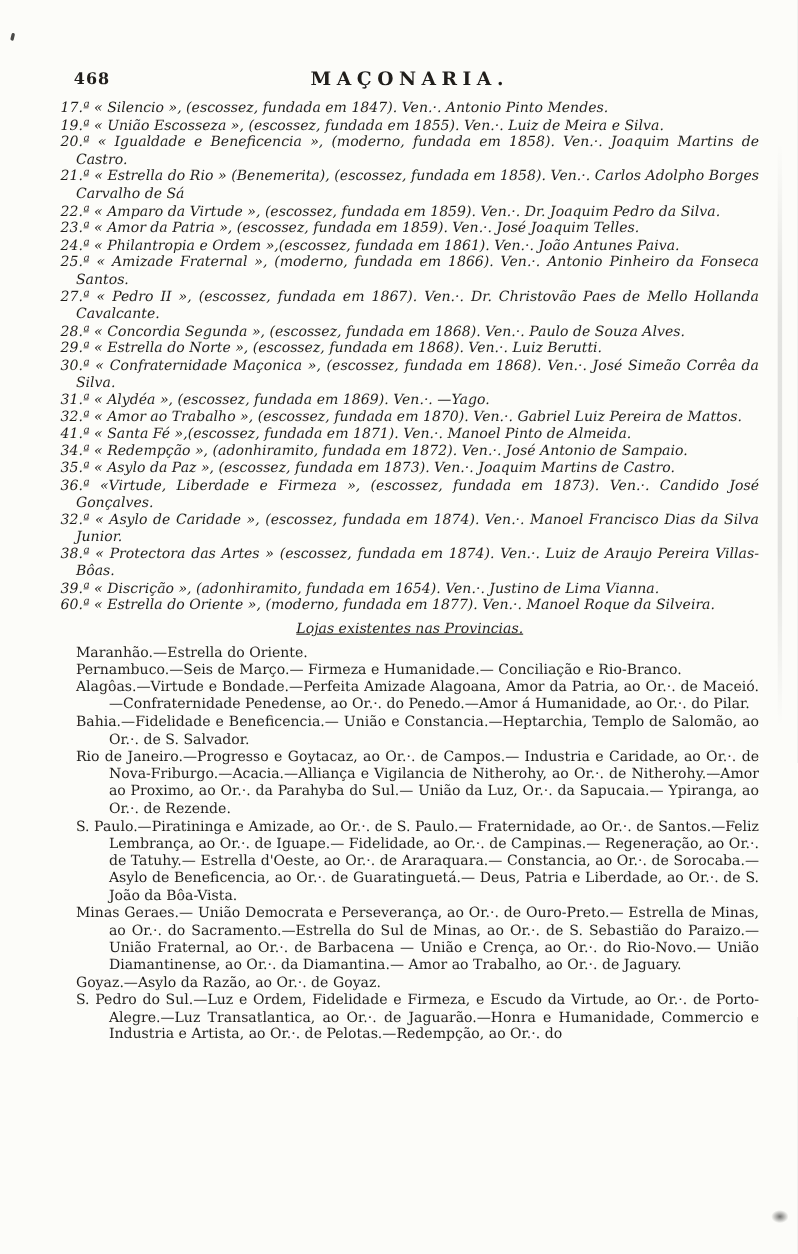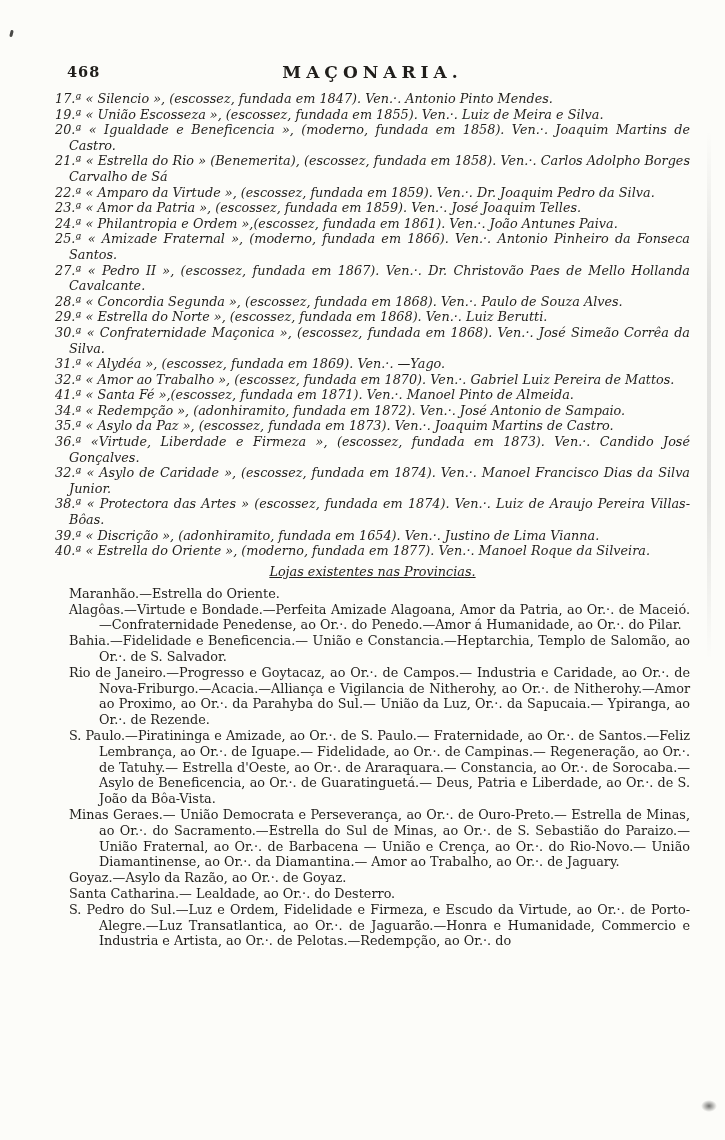--- a/index.html
+++ b/index.html
@@ -59,31 +59,31 @@
       <p class="lodge"><span class="num">30.ª</span> <span>« Confraternidade Maçonica », (escossez, fundada em 1868). Ven.·. José Simeão Corrêa da Silva.</span></p>
       <p class="lodge"><span class="num">31.ª</span> <span>« Alydéa », (escossez, fundada em 1869). Ven.·. —Yago.</span></p>
       <p class="lodge"><span class="num">32.ª</span> <span>« Amor ao Trabalho », (escossez, fundada em 1870). Ven.·. Gabriel Luiz Pereira de Mattos.</span></p>
       <p class="lodge"><span class="num">41.ª</span> <span>« Santa Fé »,(escossez, fundada em 1871). Ven.·. Manoel Pinto de Almeida.</span></p>
       <p class="lodge"><span class="num">34.ª</span> <span>« Redempção », (adonhiramito, fundada em 1872). Ven.·. José Antonio de Sampaio.</span></p>
       <p class="lodge"><span class="num">35.ª</span> <span>« Asylo da Paz », (escossez, fundada em 1873). Ven.·. Joaquim Martins de Castro.</span></p>
       <p class="lodge"><span class="num">36.ª</span> <span>«Virtude, Liberdade e Firmeza », (escossez, fundada em 1873). Ven.·. Candido José Gonçalves.</span></p>
       <p class="lodge"><span class="num">32.ª</span> <span>« Asylo de Caridade », (escossez, fundada em 1874). Ven.·. Manoel Francisco Dias da Silva Junior.</span></p>
       <p class="lodge"><span class="num">38.ª</span> <span>« Protectora das Artes » (escossez, fundada em 1874). Ven.·. Luiz de Araujo Pereira Villas-Bôas.</span></p>
       <p class="lodge"><span class="num">39.ª</span> <span>« Discrição », (adonhiramito, fundada em 1654). Ven.·. Justino de Lima Vianna.</span></p>
-      <p class="lodge"><span class="num">40.ª</span> <span>« Estrella do Oriente », (moderno, fundada em 1877). Ven.·. Manoel Roque da Silveira.</span></p>
+      <p class="lodge"><span class="num">60.ª</span> <span>« Estrella do Oriente », (moderno, fundada em 1877). Ven.·. Manoel Roque da Silveira.</span></p>
     </div>
 
   <div class="subtitle">Lojas existentes nas Provincias.</div>
 
   <div class="province-list" id="province-list">
       <p class="province">Maranhão.—Estrella do Oriente.</p>
+      <p class="province">Pernambuco.—Seis de Março.— Firmeza e Humanidade.— Conciliação e Rio-Branco.</p>
       <p class="province">Alagôas.—Virtude e Bondade.—Perfeita Amizade Alagoana, Amor da Patria, ao Or.·. de Maceió.—Confraternidade Penedense, ao Or.·. do Penedo.—Amor á Humanidade, ao Or.·. do Pilar.</p>
       <p class="province">Bahia.—Fidelidade e Beneficencia.— União e Constancia.—Heptarchia, Templo de Salomão, ao Or.·. de S. Salvador.</p>
       <p class="province">Rio de Janeiro.—Progresso e Goytacaz, ao Or.·. de Campos.— Industria e Caridade, ao Or.·. de Nova-Friburgo.—Acacia.—Alliança e Vigilancia de Nitherohy, ao Or.·. de Nitherohy.—Amor ao Proximo, ao Or.·. da Parahyba do Sul.— União da Luz, Or.·. da Sapucaia.— Ypiranga, ao Or.·. de Rezende.</p>
       <p class="province">S. Paulo.—Piratininga e Amizade, ao Or.·. de S. Paulo.— Fraternidade, ao Or.·. de Santos.—Feliz Lembrança, ao Or.·. de Iguape.— Fidelidade, ao Or.·. de Campinas.— Regeneração, ao Or.·. de Tatuhy.— Estrella d'Oeste, ao Or.·. de Araraquara.— Constancia, ao Or.·. de Sorocaba.—Asylo de Beneficencia, ao Or.·. de Guaratinguetá.— Deus, Patria e Liberdade, ao Or.·. de S. João da Bôa-Vista.</p>
       <p class="province">Minas Geraes.— União Democrata e Perseverança, ao Or.·. de Ouro-Preto.— Estrella de Minas, ao Or.·. do Sacramento.—Estrella do Sul de Minas, ao Or.·. de S. Sebastião do Paraizo.—União Fraternal, ao Or.·. de Barbacena — União e Crença, ao Or.·. do Rio-Novo.— União Diamantinense, ao Or.·. da Diamantina.— Amor ao Trabalho, ao Or.·. de Jaguary.</p>
       <p class="province">Goyaz.—Asylo da Razão, ao Or.·. de Goyaz.</p>
-      <p class="province">Santa Catharina.— Lealdade, ao Or.·. do Desterro.</p>
       <p class="province">S. Pedro do Sul.—Luz e Ordem, Fidelidade e Firmeza, e Escudo da Virtude, ao Or.·. de Porto-Alegre.—Luz Transatlantica, ao Or.·. de Jaguarão.—Honra e Humanidade, Commercio e Industria e Artista, ao Or.·. de Pelotas.—Redempção, ao Or.·. do</p>
     </div>
 
   <span class="smudge-bottomright"></span>
 </div>
 
 </body></html>

